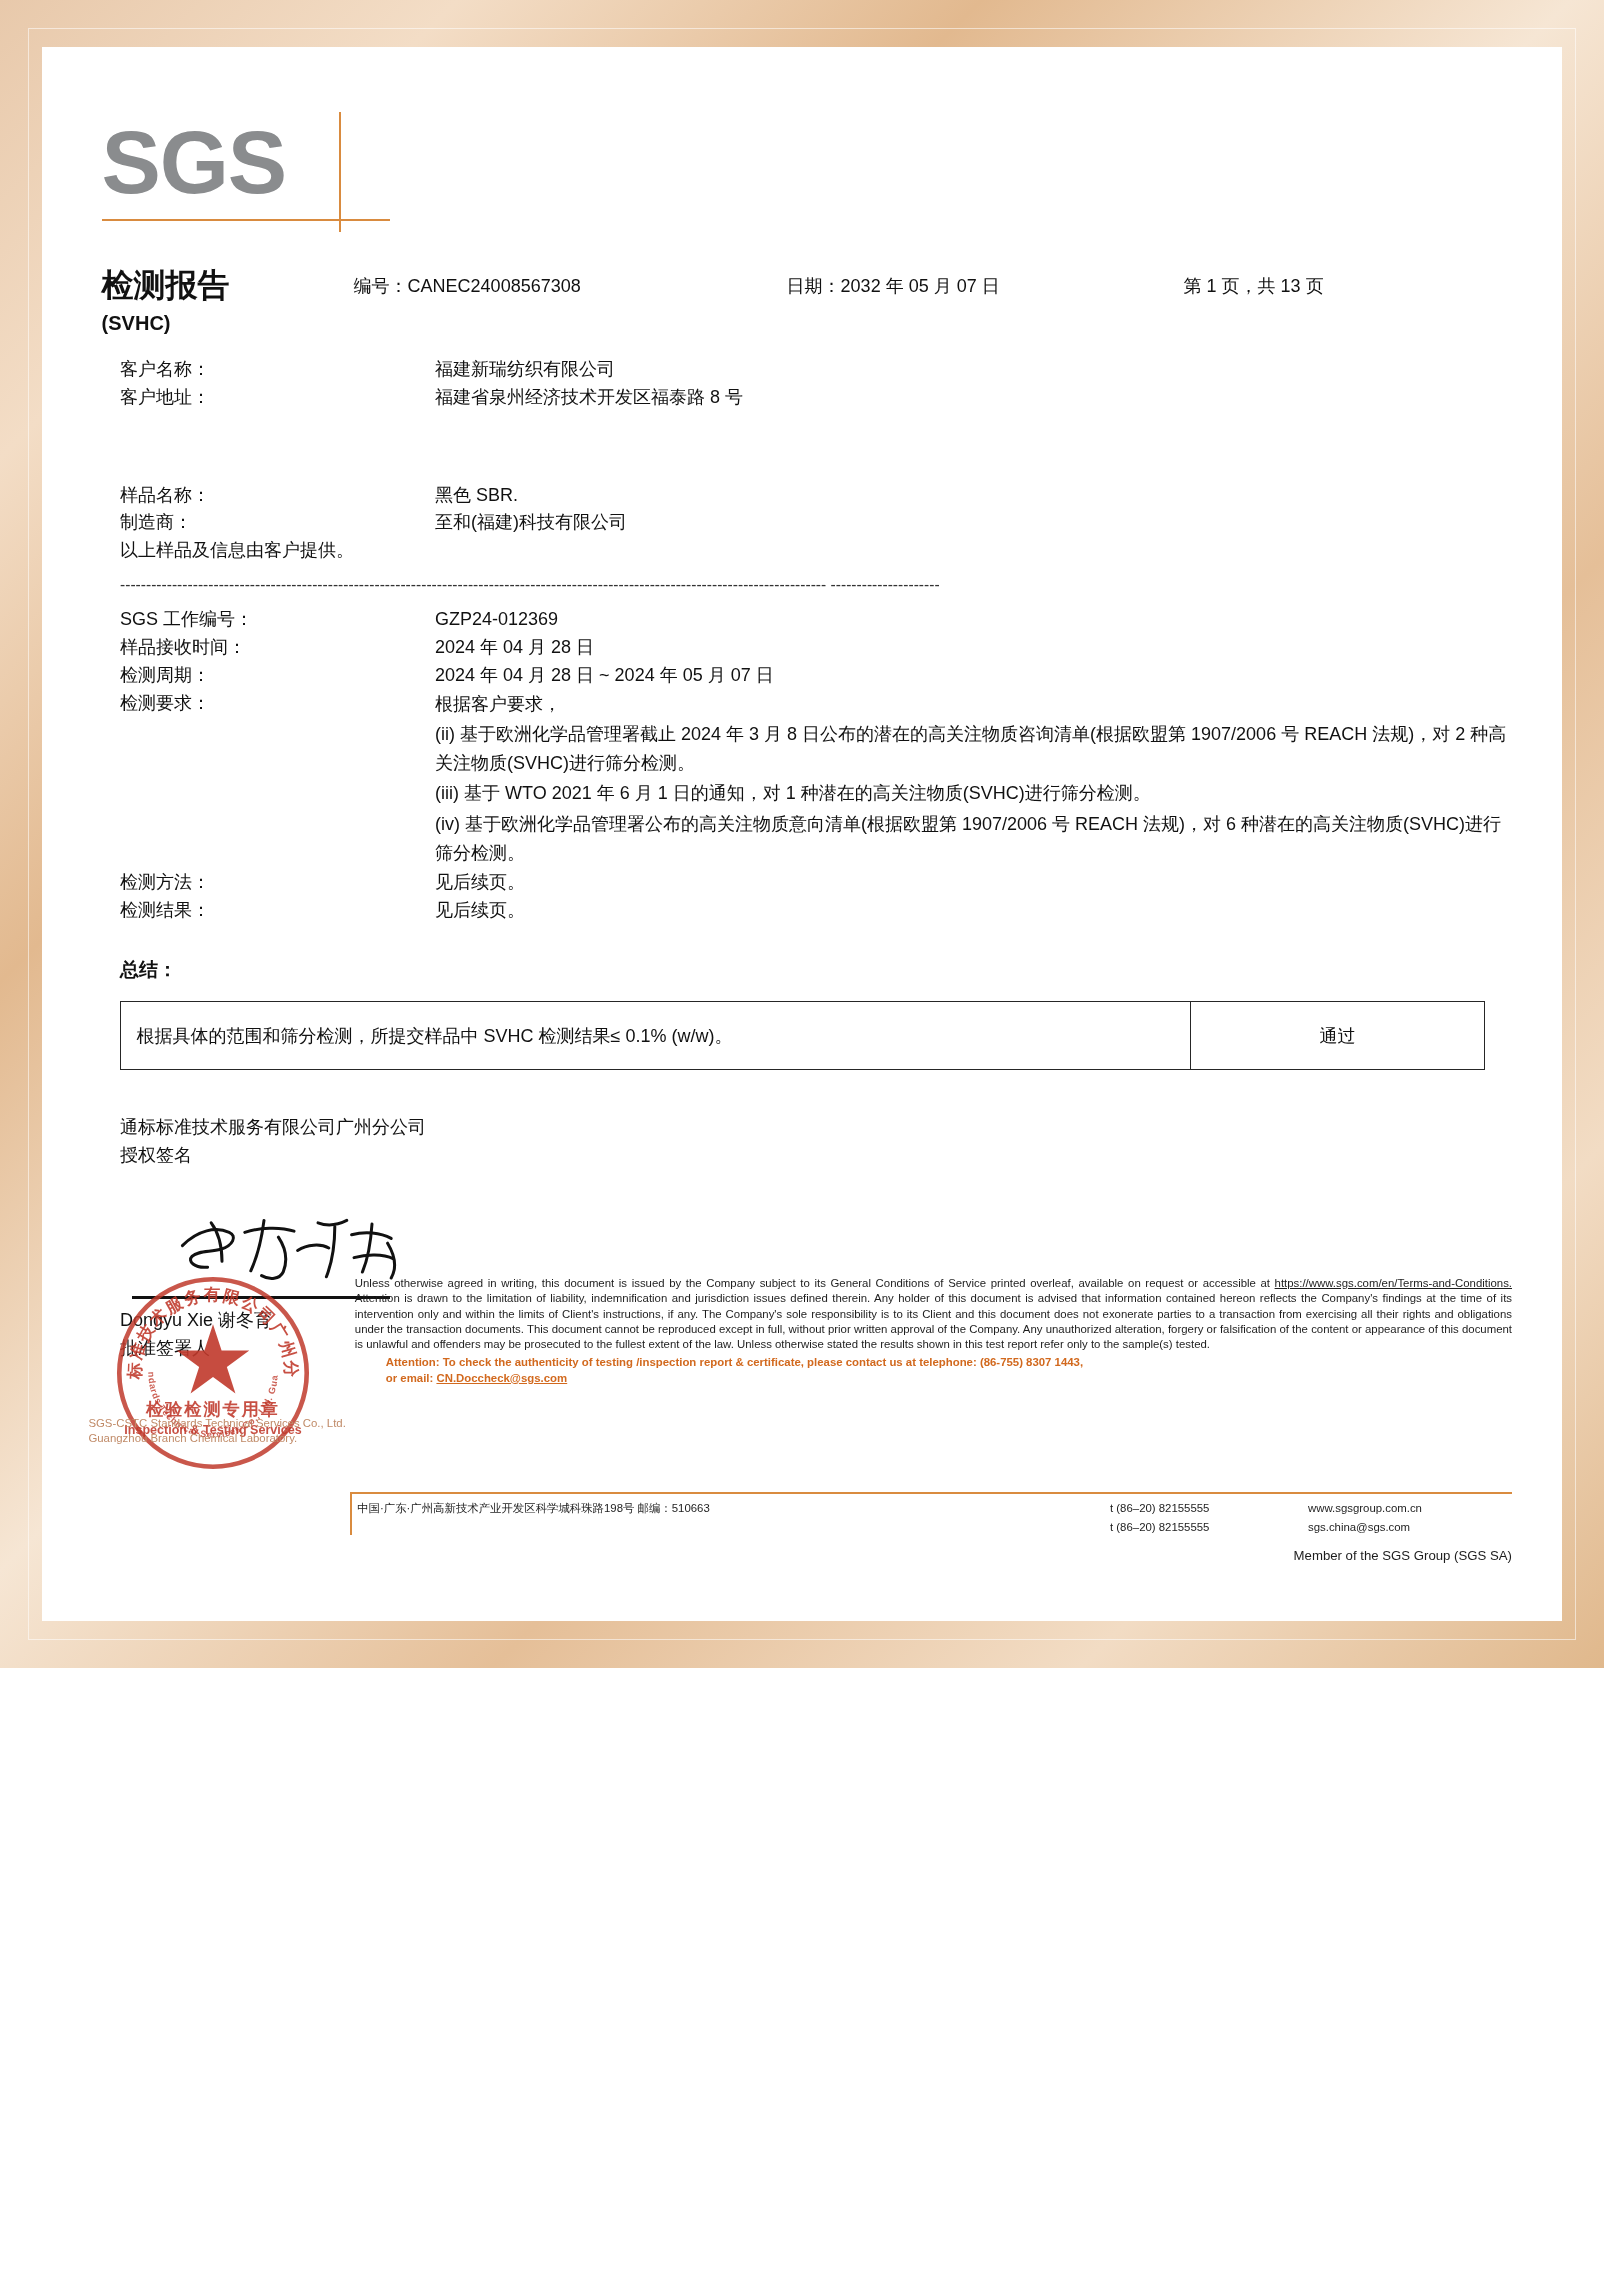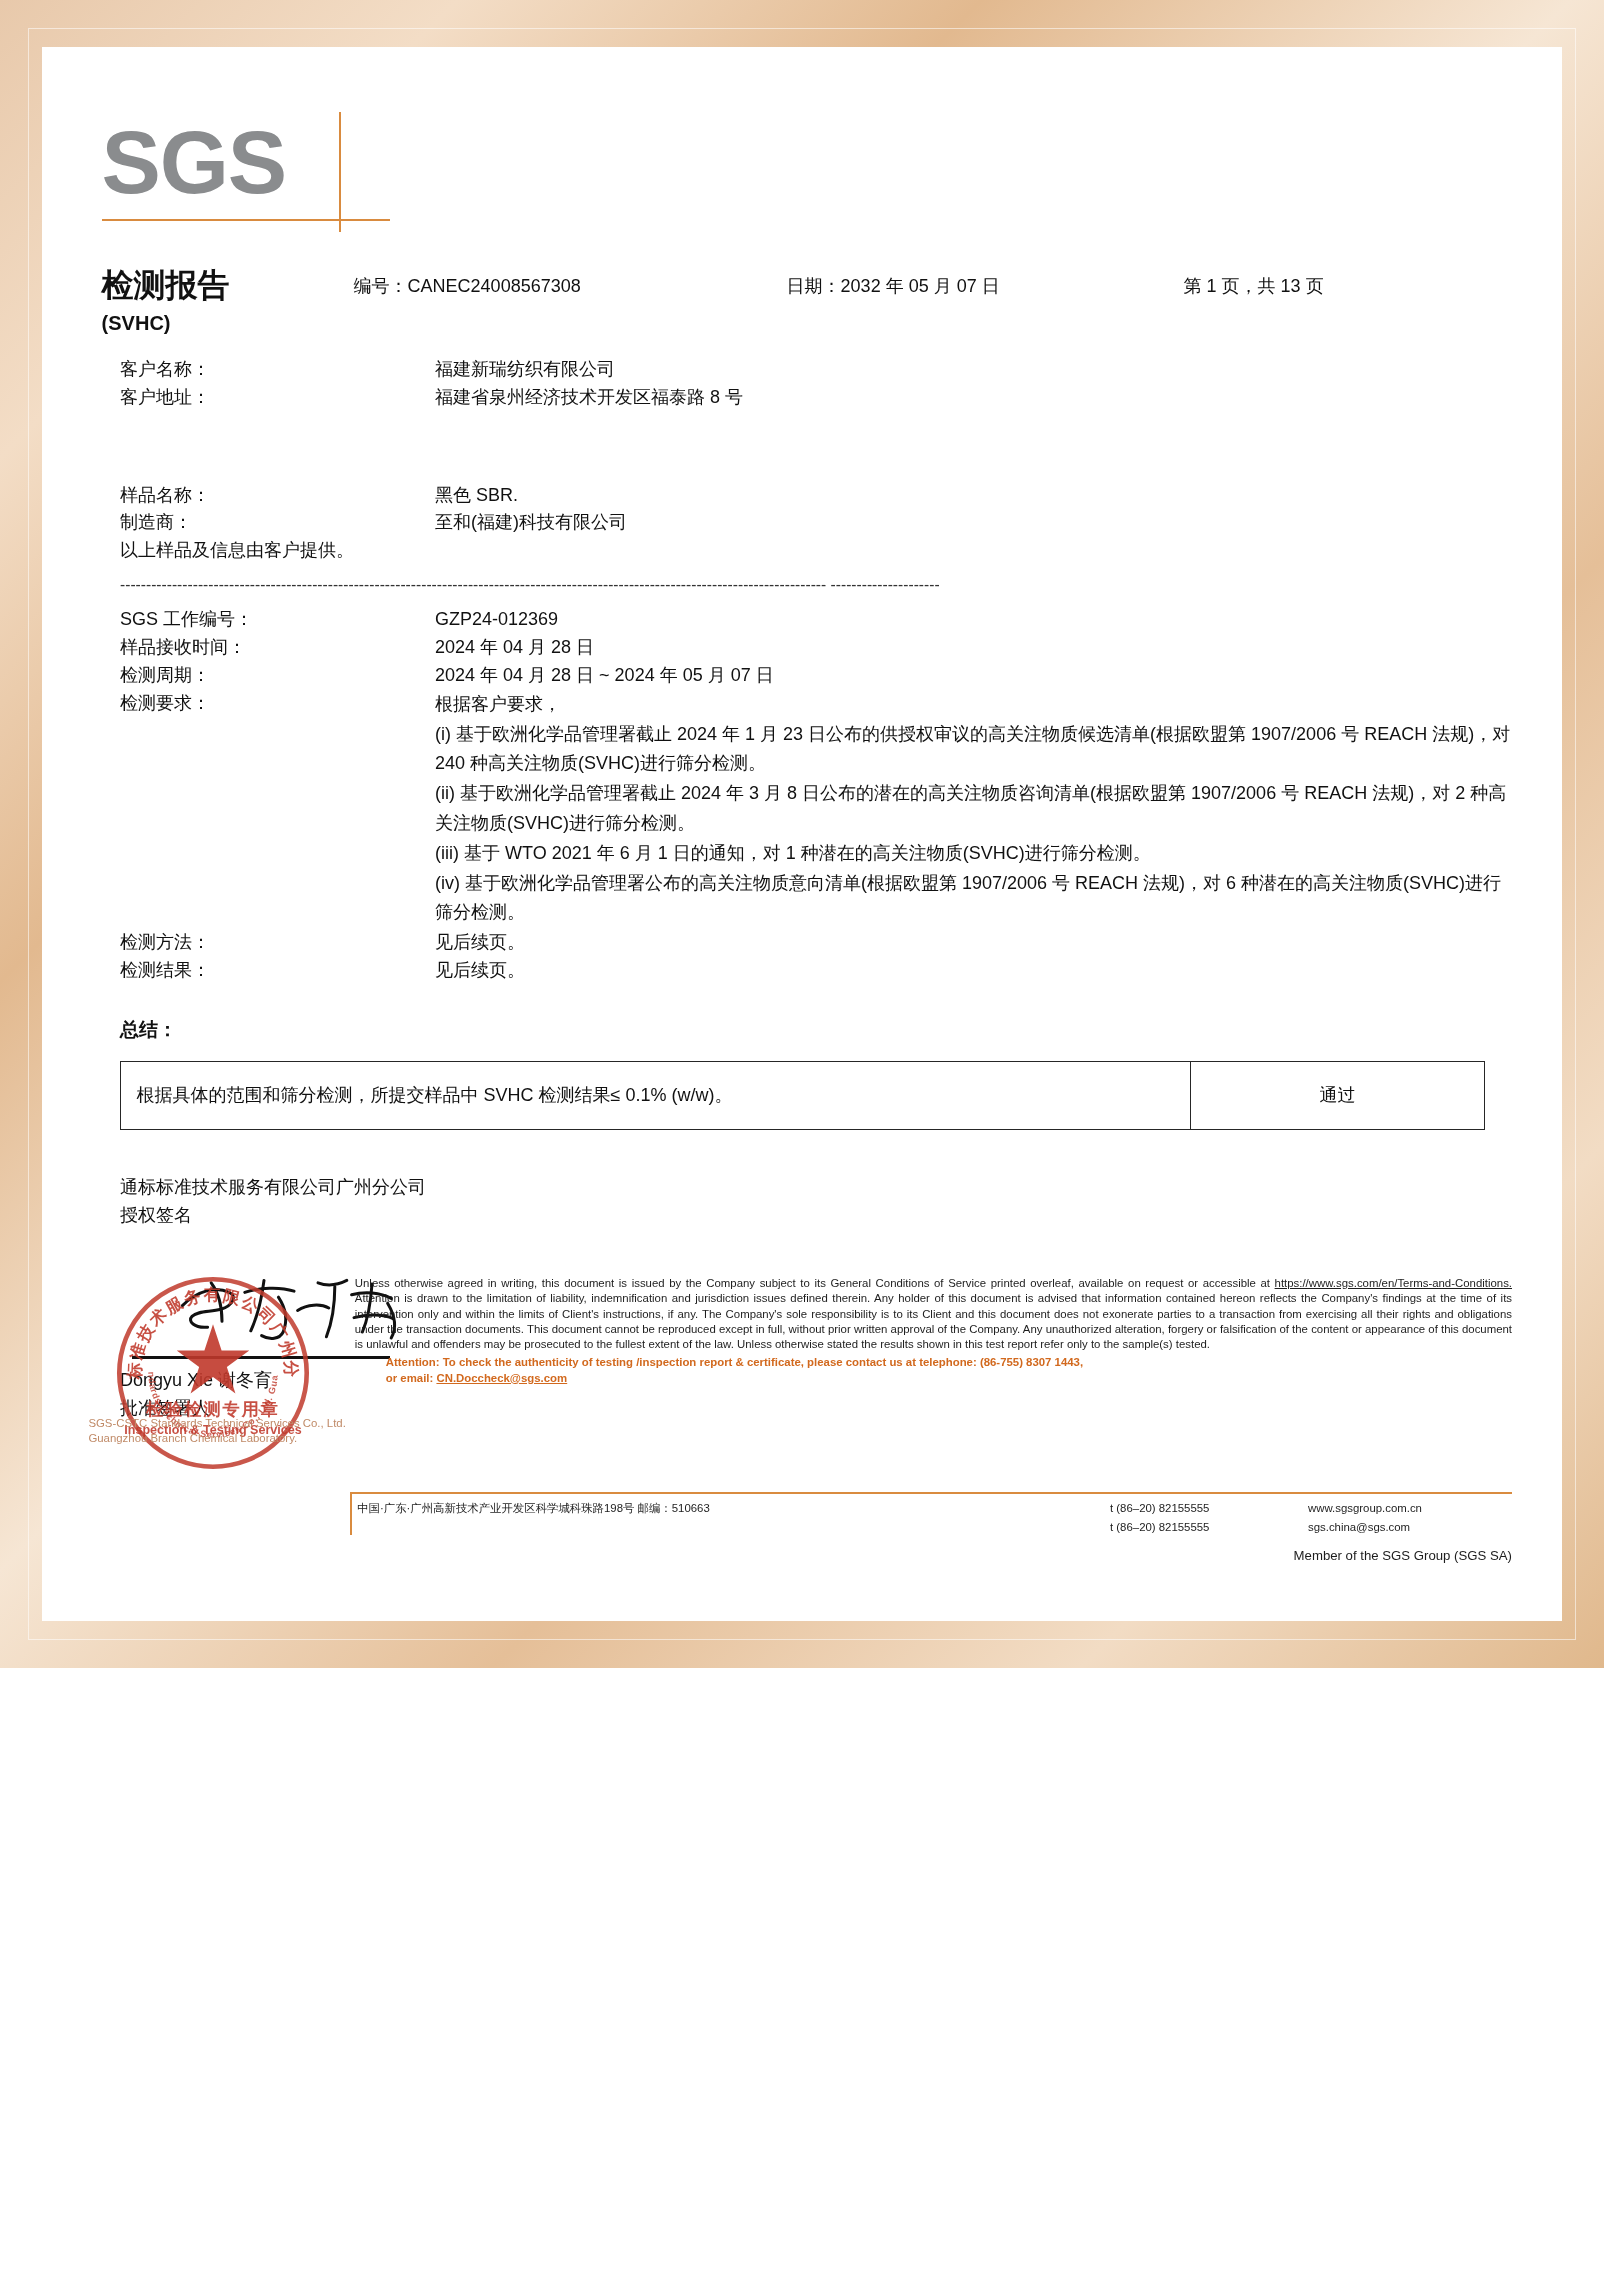--- a/index.html
+++ b/index.html
@@ -222,21 +222,20 @@
     </div>
     <div class="field-row">
       <div class="field-label">检测周期：</div>
       <div class="field-value">2024 年 04 月 28 日 ~ 2024 年 05 月 07 日</div>
     </div>
 
     <div class="field-row">
       <div class="field-label">检测要求：</div>
       <div class="field-value req-block">
         <p>根据客户要求，</p>
-        <p>(i) 基于欧洲化学品管理署截止 2024 年 1 月 23 日公布的供授权审议的高关注物质候选清单(根据欧盟第 1907/2006 号 REACH 法规)，对 240 种高关注物质(SVHC)进行筛分检测。</p>
         <p>(ii) 基于欧洲化学品管理署截止 2024 年 3 月 8 日公布的潜在的高关注物质咨询清单(根据欧盟第 1907/2006 号 REACH 法规)，对 2 种高关注物质(SVHC)进行筛分检测。</p>
         <p>(iii) 基于 WTO 2021 年 6 月 1 日的通知，对 1 种潜在的高关注物质(SVHC)进行筛分检测。</p>
         <p>(iv) 基于欧洲化学品管理署公布的高关注物质意向清单(根据欧盟第 1907/2006 号 REACH 法规)，对 6 种潜在的高关注物质(SVHC)进行筛分检测。</p>
       </div>
     </div>
 
     <div class="field-row">
       <div class="field-label">检测方法：</div>
       <div class="field-value">见后续页。</div>
     </div>

